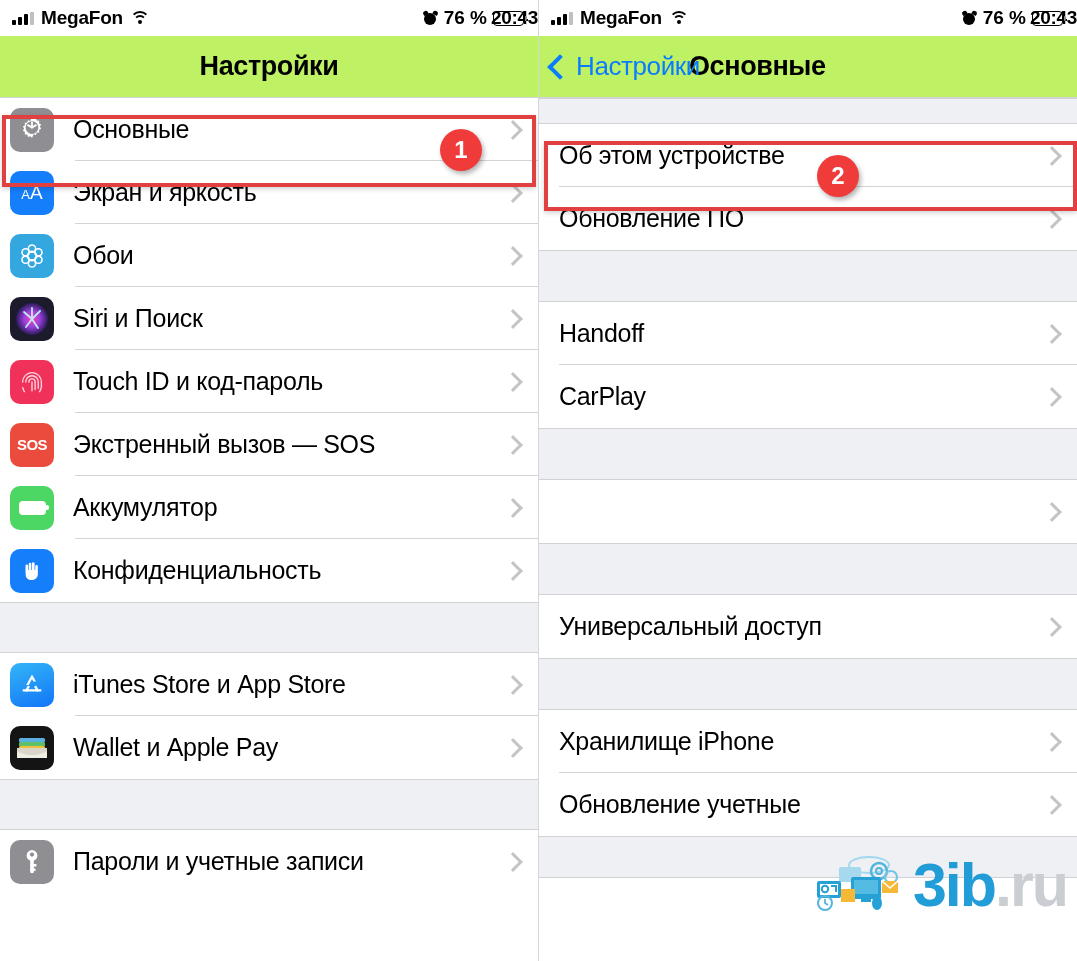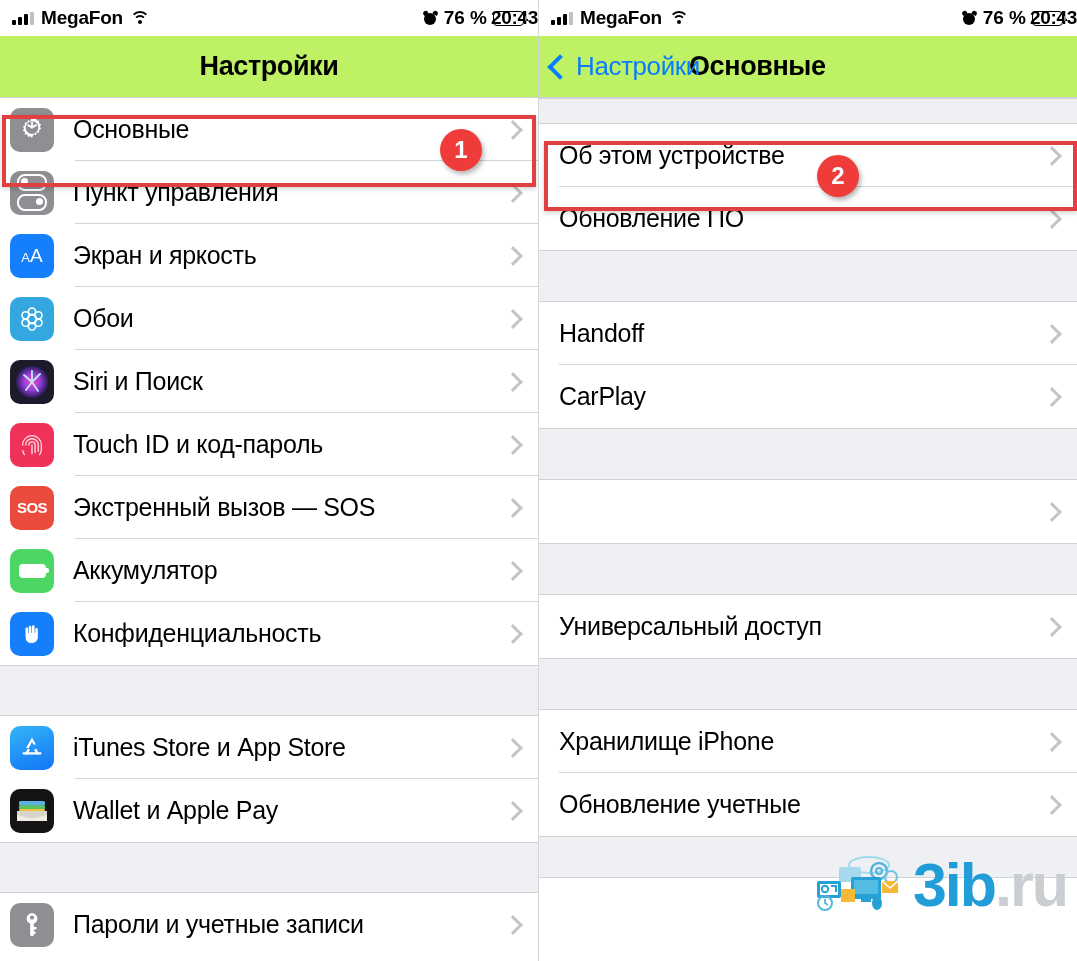--- a/index.html
+++ b/index.html
@@ -348,35 +348,20 @@
                 <rect x="11.3" y="9.4" width="1.4" height="4.8" transform="rotate(120 12 10)"></rect>
                 <rect x="11.3" y="9.4" width="1.4" height="4.8" transform="rotate(240 12 10)"></rect>
               </g>
             </svg>
           </div>
           <span class="label">Основные</span>
           <span class="chev"></span>
           <span class="sep"></span>
         </div>
 
-        <div class="row">
-          <div class="ico ico-control">
-            <div style="display:flex;flex-direction:column;align-items:center;">
-              <div class="toggle-pill a">
-                  <b></b>
-                </div>
-              <div class="toggle-pill b">
-                  <b></b>
-                </div>
-            </div>
-          </div>
-          <span class="label">Пункт управления</span>
-          <span class="chev"></span>
-          <span class="sep"></span>
-        </div>
 
         <div class="row">
           <div class="ico ico-display">
             <span class="aa"><span class="s">A</span><span class="l">A</span></span>
           </div>
           <span class="label">Экран и яркость</span>
           <span class="chev"></span>
           <span class="sep"></span>
         </div>
 

